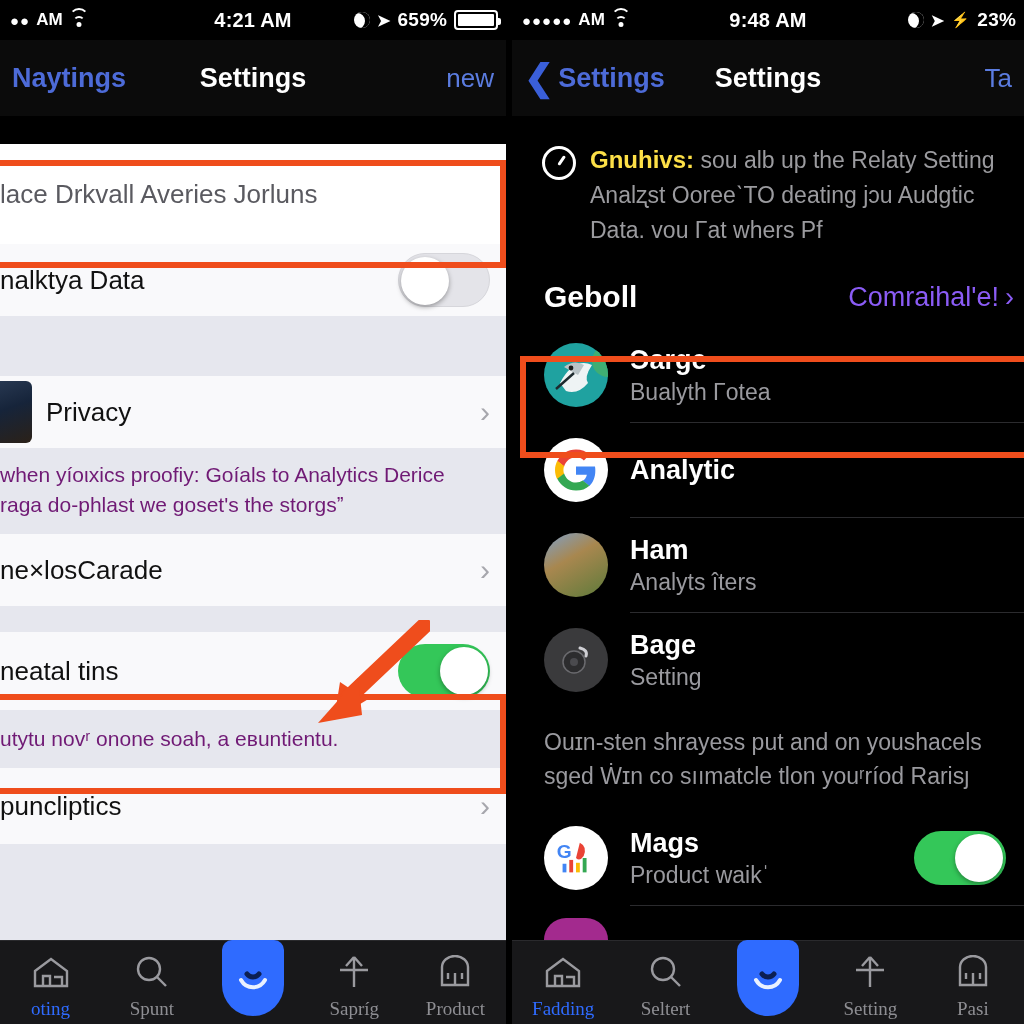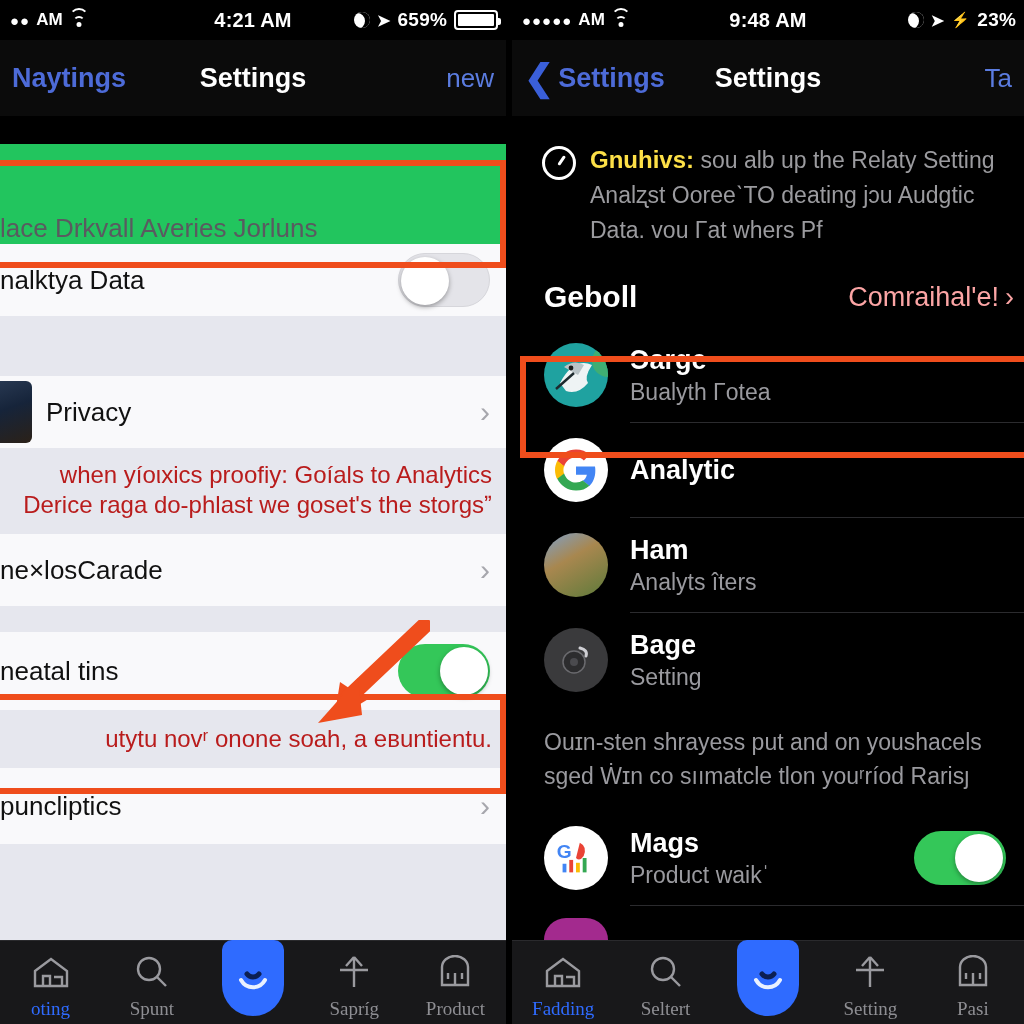--- a/index.html
+++ b/index.html
@@ -89,23 +89,23 @@
   
   .light-body { background:#e6e7ee; height: calc(1024px - 40px - 76px - 84px); position:relative; }
   .gap-black { height: 28px; background: #000; }
   .row {
     background:#f9f9fb; display:flex; align-items:center;
     padding: 0 16px 0 0; position:relative;
   }
   .row-label { color:#111; font-size:26px; font-weight:400; }
   .chev-r { margin-left:auto; color:#a7a7ad; font-size:30px; font-weight:300; }
   .group-gap { background:#e6e7ee; }
-  .footnote { color:#b91c1c; font-size:24px; line-height:30px; padding:12px 14px 14px 0; background:#e6e7ee;text-align:right; }
-
-  .searchrow { height:100px; background:#22c55e; display:flex; align-items:flex-end; }
+  .footnote { color:#701a75; font-size:21px; line-height:30px; padding:12px 14px 14px 0; background:#e6e7ee; }
+
+  .searchrow { height:100px; background:#ffffff; display:flex; align-items:center; }
   .searchrow span { color:#5a5a60; font-size:26px; }
 
   .toggle { margin-left:auto; width:92px; height:54px; border-radius:27px; position:relative; flex:none; }
   .toggle.off { background:#e4e4e9; border:1px solid #d6d6db; }
   .toggle.on  { background:#34c759; }
   .knob { position:absolute; top:3px; width:48px; height:48px; border-radius:50%; background:#fff;
           box-shadow:0 2px 5px rgba(0,0,0,.35); }
   .toggle.off .knob { left:2px; }
   .toggle.on  .knob { right:2px; }
 
@@ -142,21 +142,21 @@
   
   .dark-body { background:#000; height: calc(1024px - 40px - 76px - 84px); position:relative; overflow:hidden; }
   .info-block { padding:26px 18px 18px 30px; display:flex; gap:14px; }
   .clock-ico { width:34px; height:34px; border-radius:50%; border:3px solid #fff; position:relative; flex:none; margin-top:4px;}
   .clock-ico::after { content:""; position:absolute; left:12px; top:5px; width:3px; height:11px; background:#fff; border-radius:2px;
                       transform-origin: bottom center; transform: rotate(35deg); }
   .info-text { color:#9b9b9f; font-size:23px; line-height:35px; }
   .info-text b { color:#fde047; font-size:24px; font-weight:bold; }
   .sec-head { display:flex; align-items:center; padding:14px 10px 14px 32px; }
   .sec-head h3 { color:#fff; font-size:30px; font-weight:bold; }
-  .sec-link { margin-left:auto; color:#fca5a5; font-size:27px; display:flex; align-items:flex-end; gap:6px; }
+  .sec-link { margin-left:auto; color:#8b5cf6; font-size:27px; display:flex; align-items:flex-end; gap:6px; }
   .d-row { display:flex; align-items:center; padding:0 18px 0 32px; height:94px; position:relative; }
   .d-av { width:64px; height:64px; border-radius:50%; flex:none; margin-right:22px; }
   .d-txt { display:flex; flex-direction:column; justify-content:center; gap:3px; }
   .d-title { color:#fff; font-size:27px; font-weight:bold; }
   .d-sub { color:#9a9a9f; font-size:23px; }
   .d-sep { height:1px; background:#2b2b2e; margin-left:118px; }
   .d-note { color:#9a9a9f; font-size:23px; line-height:34px; padding:18px 10px 18px 32px; }
   .d-toggle { margin-left:auto; width:92px; height:54px; border-radius:27px; background:#34c759; position:relative; flex:none; }
   .d-toggle .knob { right:3px; }
 

